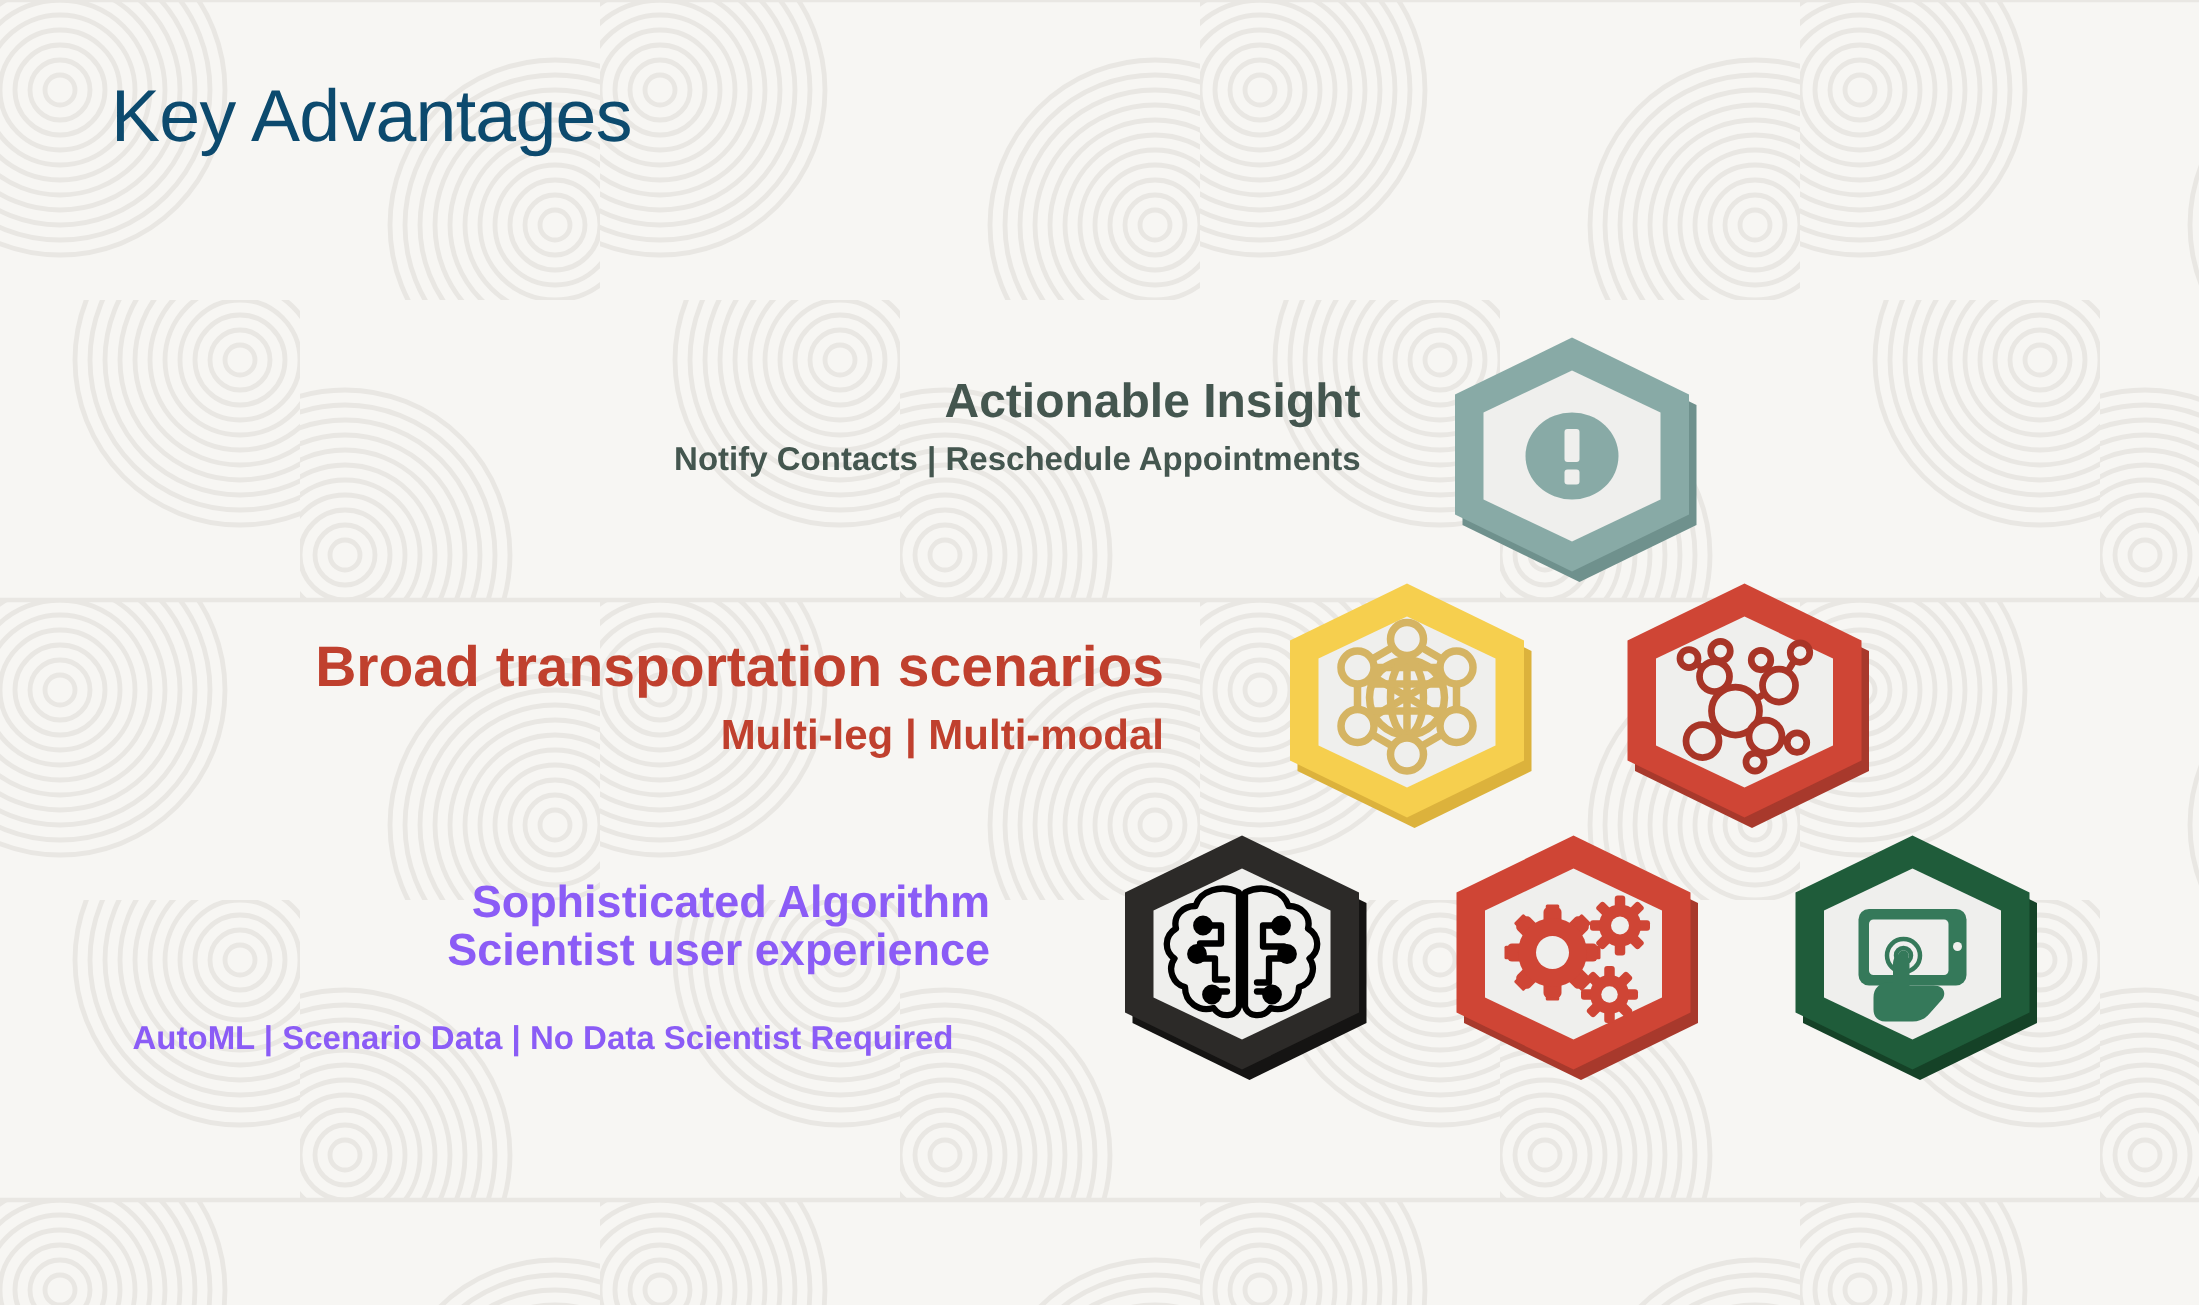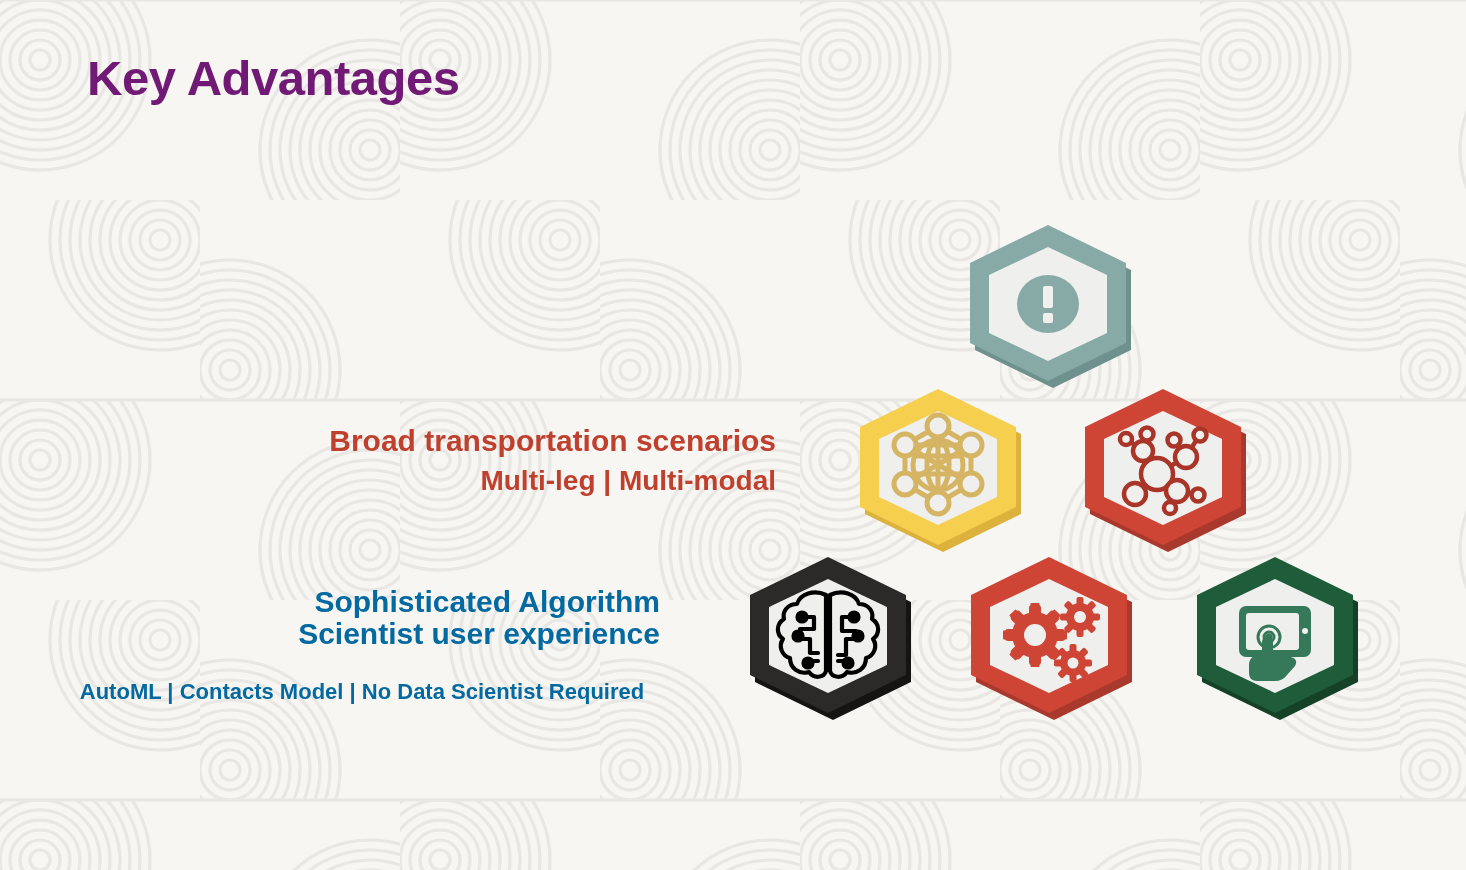--- a/index.html
+++ b/index.html
@@ -24,26 +24,25 @@
     pointer-events: none;
   }
   #bg-texture svg { display: block; width: 100%; height: 100%; }
 
   
   #page-title {
     position: absolute;
     left: 74px;
     top: 50px;
     font-size: 49px;
-    font-weight: bold;
+    font-weight: normal;
     letter-spacing: -0.5px;
-    color: #701a75;
+    color: #0c4a6e;
     z-index: 5;
     white-space: nowrap;
-    margin-left: 13px;
   }
 
   
   .text-block {
     position: absolute;
     z-index: 5;
   }
   .block-heading {
     font-weight: bold;
     white-space: nowrap;
@@ -65,29 +64,29 @@
   #block-insight .block-heading { font-size: 32px; }
   #block-insight .block-sub { font-size: 22px; margin-top: 9px; }
 
   #block-transport {
     left: 180px;
     top: 425px;
     width: 596px;
     text-align: right;
     color: #c0402e;
   }
-  #block-transport .block-heading { font-size: 30px; }
+  #block-transport .block-heading { font-size: 38px; }
   #block-transport .block-sub { font-size: 28px; margin-top: 8px; }
 
   #block-algorithm {
     left: 40px;
     top: 586px;
     width: 620px;
     text-align: right;
-    color: #0369a1;
+    color: #8b5cf6;
   }
   #block-algorithm .block-heading { font-size: 30px; }
   #block-algorithm .block-sub {
     font-size: 22px;
     margin-top: 29px;
     text-align: center;
     padding-left: 24px;
   }
 
   
@@ -162,30 +161,34 @@
             <path d="M0 400 L400 400"></path>
           </g>
         </pattern>
       </defs>
       <rect width="1466" height="870" fill="url(#fingerprint)"></rect>
     </svg>
   </div>
 
   <div id="page-title">Key Advantages</div>
 
+  <div id="block-insight" class="text-block">
+    <div class="block-heading">Actionable Insight</div>
+    <div class="block-sub">Notify Contacts | Reschedule Appointments</div>
+  </div>
 
   <div id="block-transport" class="text-block">
     <div class="block-heading">Broad transportation scenarios</div>
     <div class="block-sub">Multi-leg | Multi-modal</div>
   </div>
 
   <div id="block-algorithm" class="text-block">
     <div class="block-heading">Sophisticated Algorithm</div>
     <div class="block-heading">Scientist user experience</div>
-    <div class="block-sub">AutoML | Contacts Model | No Data Scientist Required</div>
+    <div class="block-sub">AutoML | Scenario Data | No Data Scientist Required</div>
   </div>
 
   <div id="hex-cluster">
 
     <div class="hex" id="hex-insight">
       <svg viewBox="0 0 180 174">
         <polygon points="90,12 168,50 168,130 90,168 12,130 12,50" fill="#6f918d" transform="translate(5,7)"></polygon>
         <polygon points="90,12 168,50 168,130 90,168 12,130 12,50" fill="#88aaa6"></polygon>
         <polygon points="90,34 149,62 149,120 90,148 31,120 31,62" fill="#efefed"></polygon>
         <g>

